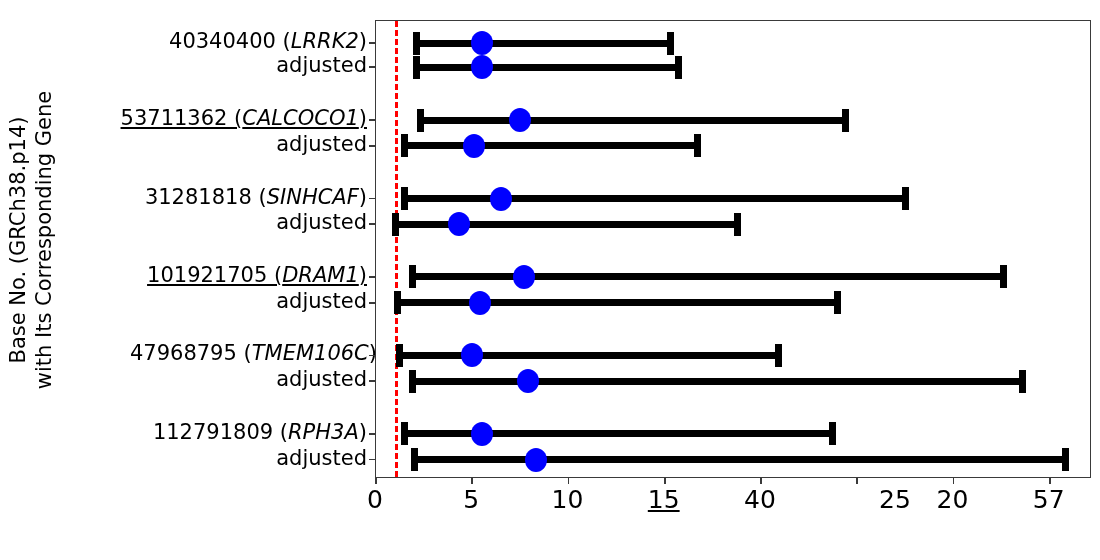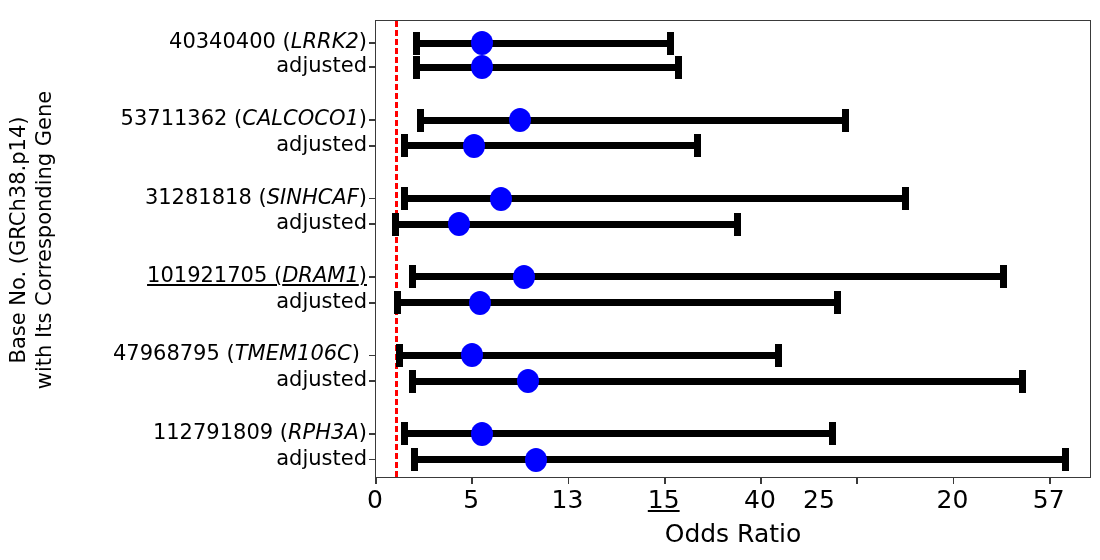--- a/index.html
+++ b/index.html
@@ -156,27 +156,27 @@
   <div id="ylabel-wrap">
     <div id="ylabel-rot">
       <div>Base No. (GRCh38.p14)</div>
       <div>with Its Corresponding Gene</div>
     </div>
   </div>
 
   <div id="ytick-labels">
       <div class="ytick-label" style="top: 31px; width: 360px; left: 7px;">40340400 (<span class="gene">LRRK2</span>)</div>
       <div class="ytick-label" style="top: 55.2526px; width: 360px; left: 7px;">adjusted</div>
-      <div class="ytick-label" style="top: 108.038px; width: 360px; left: 7px;">53711362 (<span class="gene">CALCOCO1</span>)</div>
+      <div class="ytick-label" style="top: 108.038px; width: 360px; left: 7px; text-decoration: underline;">53711362 (<span class="gene">CALCOCO1</span>)</div>
       <div class="ytick-label" style="top: 133.717px; width: 360px; left: 7px;">adjusted</div>
       <div class="ytick-label" style="top: 186.502px; width: 360px; left: 7px;">31281818 (<span class="gene">SINHCAF</span>)</div>
       <div class="ytick-label" style="top: 212.181px; width: 360px; left: 7px;">adjusted</div>
       <div class="ytick-label" style="top: 264.966px; width: 360px; left: 7px; text-decoration: underline;">101921705 (<span class="gene">DRAM1</span>)</div>
       <div class="ytick-label" style="top: 290.645px; width: 360px; left: 7px;">adjusted</div>
-      <div class="ytick-label" style="top: 343.43px; width: 360px; left: 0;">47968795 (<span class="gene">TMEM106C</span>)</div>
+      <div class="ytick-label" style="top: 343.43px; width: 360px; left: 17px;">47968795 (<span class="gene">TMEM106C</span>)</div>
       <div class="ytick-label" style="top: 369.109px; width: 360px; left: 7px;">adjusted</div>
       <div class="ytick-label" style="top: 421.894px; width: 360px; left: 7px;">112791809 (<span class="gene">RPH3A</span>)</div>
       <div class="ytick-label" style="top: 447.573px; width: 360px; left: 7px;">adjusted</div>
     </div>
 
   <div id="plot">
     <div id="plot-inner">
       <div id="refline-host">
           <div class="refline" style="left: 19.2473px; border-left-color: rgb(255, 0, 0);"></div>
         </div>
@@ -277,23 +277,22 @@
           <div class="xtick" style="left: 480.283px;"></div>
           <div class="xtick" style="left: 576.519px;"></div>
           <div class="xtick" style="left: 672.756px;"></div>
         </div>
     </div>
   </div>
 
   <div id="xtick-labels">
       <div class="xtick-label" style="left: 375px;">0</div>
       <div class="xtick-label" style="left: 471.237px;">5</div>
-      <div class="xtick-label" style="left: 567.473px;">13</div>
+      <div class="xtick-label" style="left: 567.473px;">10</div>
       <div class="xtick-label" style="left: 663.71px; text-decoration: underline;">15</div>
       <div class="xtick-label" style="left: 759.946px;">40</div>
-      <div class="xtick-label" style="left: 819px;">25</div>
+      <div class="xtick-label" style="left: 895px;">25</div>
       <div class="xtick-label" style="left: 952.419px;">20</div>
       <div class="xtick-label" style="left: 1048.66px;">57</div>
     </div>
 
-  <div id="xlabel">Odds Ratio</div>
 
 </div>
 
 </body></html>

